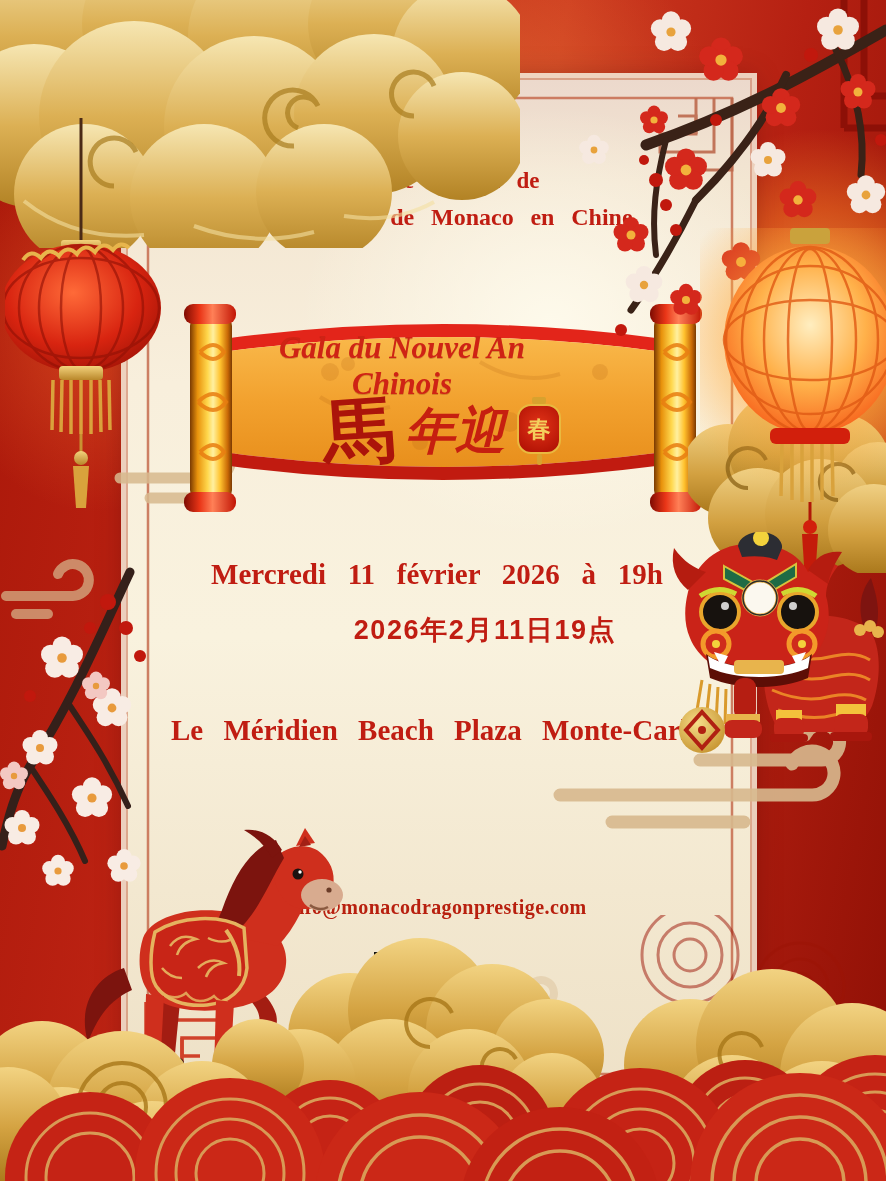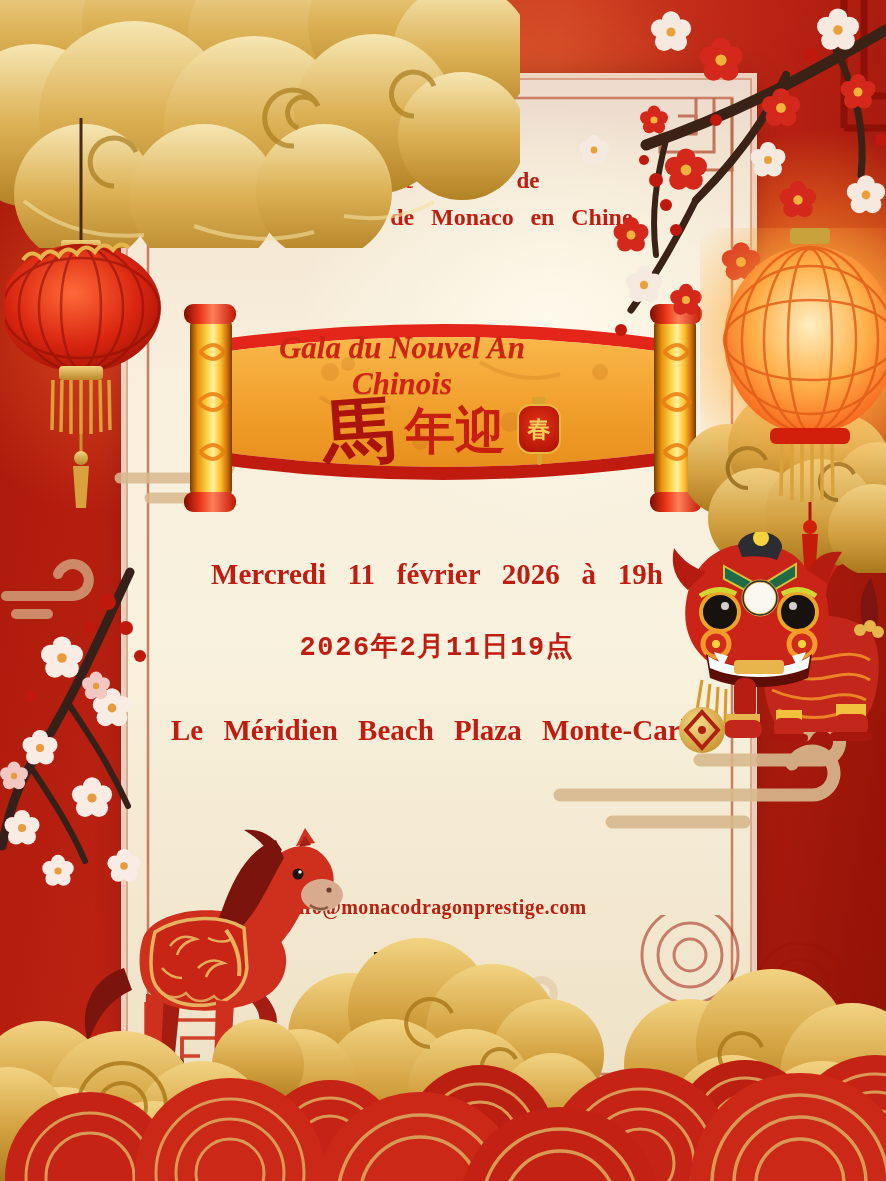--- a/index.html
+++ b/index.html
@@ -24,38 +24,38 @@
     content:"";position:absolute;inset:0;
     background:radial-gradient(420px 360px at 68% 24%, rgba(255,252,238,.85) 0%, rgba(255,252,238,0) 60%);
   }
   .inner-border{position:absolute;inset:0;z-index:2;pointer-events:none;}
   
   .txt{left:126px;width:622px;text-align:center;color:#c01d12;z-index:5;font-weight:bold;}
   .support1{top:168px;font-size:23px;word-spacing:.45em;}
   .support2{top:204px;font-size:24px;word-spacing:.45em;}
   .supportcn{top:250px;font-size:23px;letter-spacing:.28em;font-family:"DejaVu Sans","Liberation Sans",sans-serif;}
   .datefr{top:558px;font-size:29px;word-spacing:.5em;}
-  .datecn{top:628px;font-size:27px;letter-spacing:.06em;font-family:Liberation Mono, monospace;}
+  .datecn{top:612px;font-size:27px;letter-spacing:.06em;font-family:Liberation Sans, sans-serif;margin-left:48px;}
   .venue{top:714px;font-size:29px;word-spacing:.45em;}
   .email{top:896px;font-size:20px;letter-spacing:.02em;color:#b8200f;}
   
   .scroll{left:180px;top:302px;width:526px;height:212px;z-index:4;}
   .scroll svg{position:absolute;left:0;top:0;}
   .scroll-title{
     position:absolute;left:50px;top:28px;width:344px;text-align:center;
     font-style:italic;font-weight:bold;font-size:31px;color:#cf2315;
     text-shadow:0 1px 0 rgba(120,20,0,.25);
   }
   .scroll-cjk{
     position:absolute;left:50px;top:74px;width:426px;height:110px;
     display:flex;align-items:center;justify-content:center;gap:10px;
     font-family:"DejaVu Sans","Liberation Sans",sans-serif;color:#c61f10;font-weight:bold;
   }
   .zodiac{font-size:72px;color:#ab140a;transform:rotate(-4deg);line-height:1;}
-  .cjk-big{font-size:50px;line-height:1;}
+  .cjk-big{font-size:50px;line-height:1;font-style:italic;}
   .mini-lantern{display:flex;flex-direction:column;align-items:center;margin:0 2px;}
   .mini-lantern .cap{width:14px;height:7px;background:#d8a22e;border-radius:2px;}
   .mini-lantern .body{
     width:40px;height:46px;border-radius:14px;border:2px solid #e9b93f;
     background:radial-gradient(circle at 50% 42%, #e23418 0%, #b61506 80%);
     display:flex;align-items:center;justify-content:center;
   }
   .mini-lantern .chr{font-size:23px;color:#f3cf5c;line-height:1;}
   .mini-lantern .tass{width:5px;height:11px;background:#d8a22e;border-radius:2px;}
   

